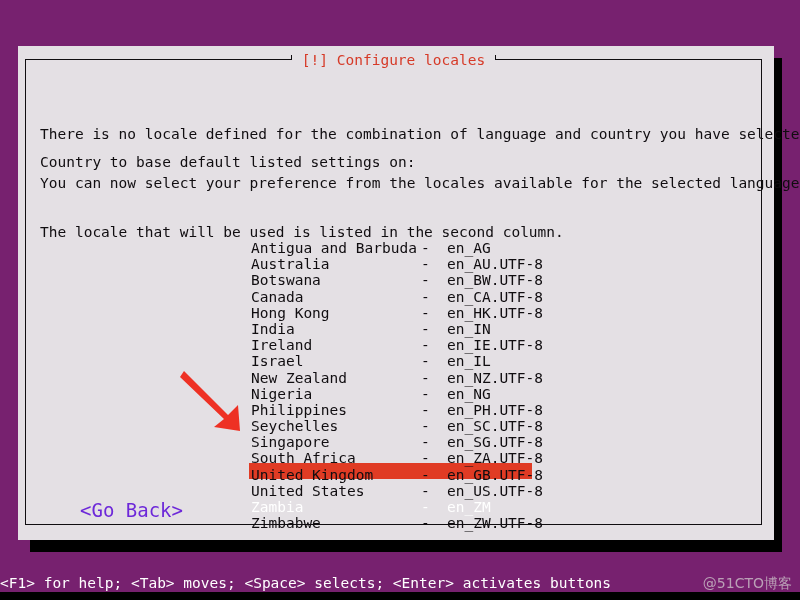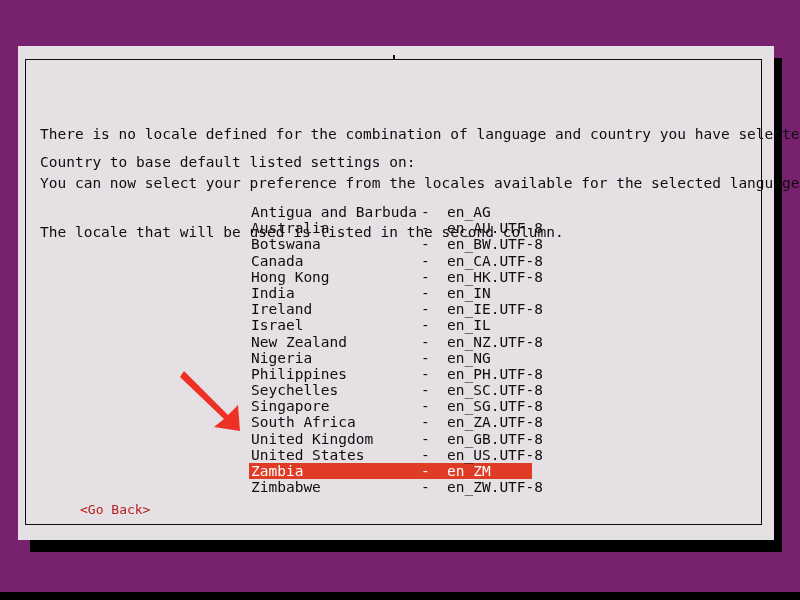--- a/index.html
+++ b/index.html
@@ -148,20 +148,21 @@
     height: 16.2px;
   }
   .locale-row.selected .hl {
     background: #e03b24;
   }
   .locale-row .txt {
     position: relative;
     z-index: 2;
     display: inline-block;
     padding-left: 211px;
+    margin-top: 36px;
   }
   .locale-row.selected .txt { color: #ffffff; text-decoration: underline; }
   .country {
     display: inline-block;
     width: 170px;
     white-space: pre;
   }
   .dash {
     display: inline-block;
     width: 26px;
@@ -170,23 +171,23 @@
   .code {
     display: inline-block;
     white-space: pre;
   }
 
   
   #go-back {
     position: absolute;
     left: 40px;
     top: 420px;
-    font-size: 13px;
-    line-height: 16.2px;
-    color: #b91c1c;
+    font-size: 19px;
+    line-height: 16.2px;
+    color: #6d28d9;
     white-space: pre;
   }
 
   
   #annotation-arrow {
     position: absolute;
     left: 170px;
     top: 365px;
     width: 90px;
     height: 75px;
@@ -239,20 +240,21 @@
 <body>
 
 <div id="screen" class="purple" style="background: rgb(119, 33, 111);">
 
   <div id="dialog-shadow"></div>
 
   <div id="dialog">
 
     <div id="title-bar">
       <span class="title-rule"></span>
+      <span id="dialog-title" style="color: rgb(214, 58, 40);">[!] Configure locales</span>
       <span class="title-rule right"></span>
     </div>
 
     <div id="dialog-frame">
 
       <div id="content">
 
         <div id="intro">
           <div class="para-line">There is no locale defined for the combination of language and country you have selected.</div>
           <div class="para-line">You can now select your preference from the locales available for the selected language.</div>
@@ -267,16 +269,20 @@
 
       </div>
 
     </div>
   </div>
 
   <svg id="annotation-arrow" viewBox="0 0 90 75" width="90" height="75">
     <polygon points="14,6 58,50 68,40 70,66 44,62 54,54 10,12" fill="#ee3124"></polygon>
   </svg>
 
+  <div id="status-bar" style="background: rgb(119, 33, 111);">
+    <span id="status-text">&lt;F1&gt; for help; &lt;Tab&gt; moves; &lt;Space&gt; selects; &lt;Enter&gt; activates buttons</span>
+    <span id="watermark">@51CTO博客</span>
+  </div>
 
 </div>
 
 <div id="bottom-strip"></div>
 
 </body></html>

